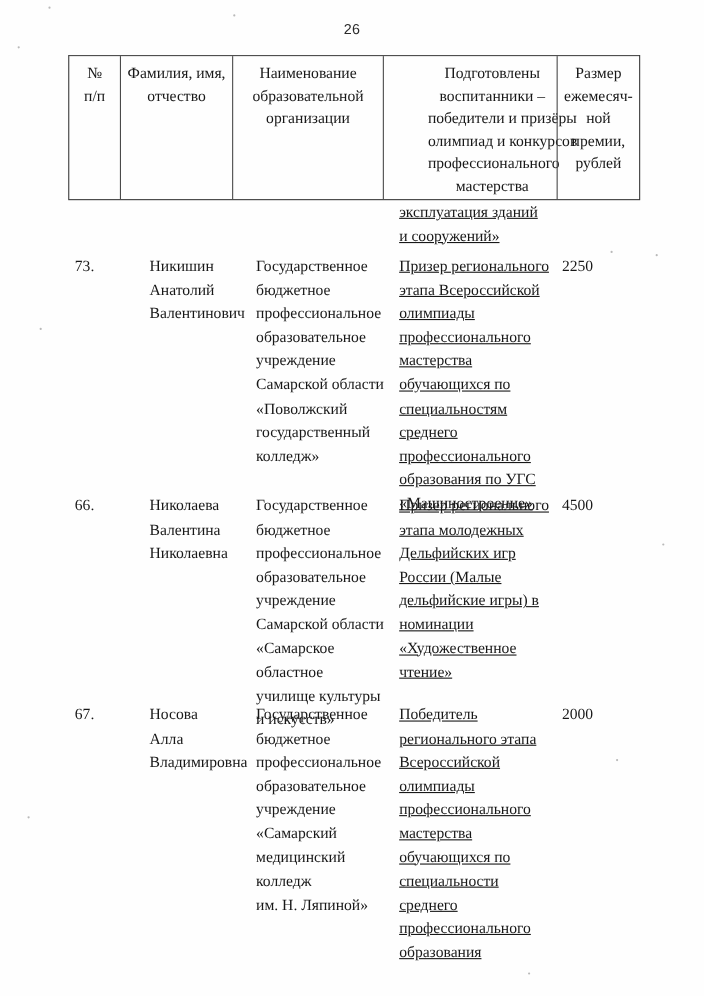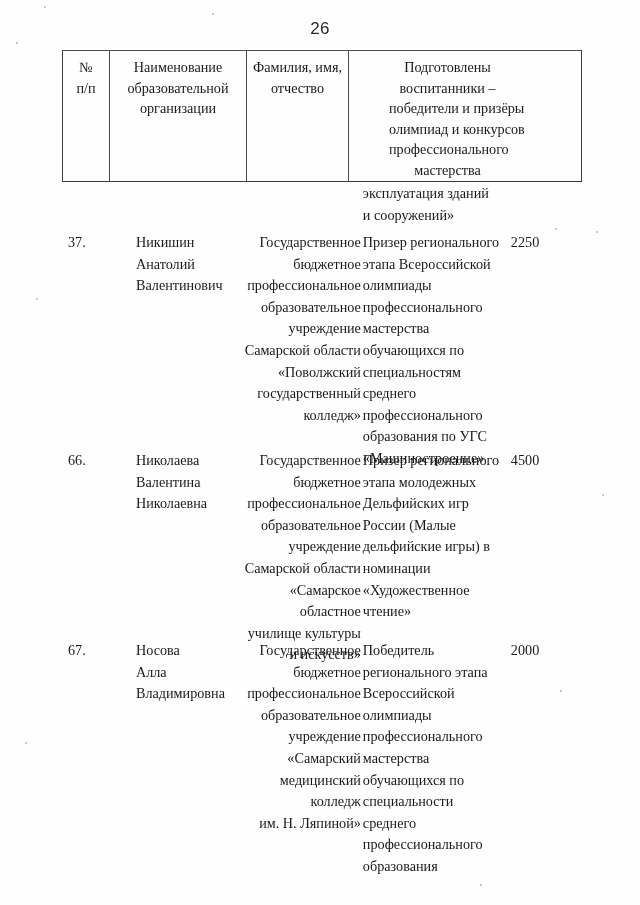--- a/index.html
+++ b/index.html
@@ -27,21 +27,21 @@
   }
 
   
   .page-number {
     position: absolute;
     top: 19px;
     left: 0;
     width: 640px;
     text-align: center;
     font-family: "Liberation Sans", "DejaVu Sans", sans-serif;
-    font-size: 17px;
+    font-size: 13px;
     letter-spacing: 0.2px;
     color: #2a2a2a;
   }
 
   
   .header-box {
     position: absolute;
     left: 62px;
     top: 50px;
     width: 520px;
@@ -106,25 +106,25 @@
     text-align: left;
   }
   .c-name {
     width: 102px;
     padding-left: 2px;
     margin-left: 28px;
   }
   .c-org {
     width: 137px;
     padding-left: 2px;
-    text-align: right;
   }
   .c-ach {
     width: 158px;
     padding-left: 2px;
+    text-decoration: underline;
   }
   .c-sum {
     width: 75px;
     text-align: left;
   }
 
   
   .speck {
     position: absolute;
     background: #b9b9b9;
@@ -137,50 +137,57 @@
 
 <div class="page">
 
   <div class="page-number">26</div>
 
   <div class="header-box">
     <div class="hcell hcell-num">
       <span class="hline">№
 п/п</span>
     </div>
+    <div class="hcell hcell-name">
+      <span class="hline">Фамилия, имя,
+отчество</span>
+    </div>
     <div class="hcell hcell-org">
       <span class="hline">Наименование
 образовательной
 организации</span>
-    </div>
-    <div class="hcell hcell-name">
-      <span class="hline">Фамилия, имя,
-отчество</span>
     </div>
     <div class="hcell hcell-ach">
       <span class="hline">Подготовлены
 воспитанники –
 победители и призёры
 олимпиад и конкурсов
 профессионального
 мастерства</span>
+    </div>
+    <div class="hcell hcell-sum">
+      <span class="hline">Размер
+ежемесяч-
+ной
+премии,
+рублей</span>
     </div>
   </div>
 
   <div class="row row-cont">
     <div class="cell c-num"></div>
     <div class="cell c-name"></div>
     <div class="cell c-org"></div>
     <div class="cell c-ach">эксплуатация зданий
 и сооружений»</div>
     <div class="cell c-sum"></div>
   </div>
 
   <div class="row r65">
-    <div class="cell c-num">37.</div>
+    <div class="cell c-num">73.</div>
     <div class="cell c-name">Никишин
 Анатолий
 Валентинович</div>
     <div class="cell c-org">Государственное
 бюджетное
 профессиональное
 образовательное
 учреждение
 Самарской области
 «Поволжский

